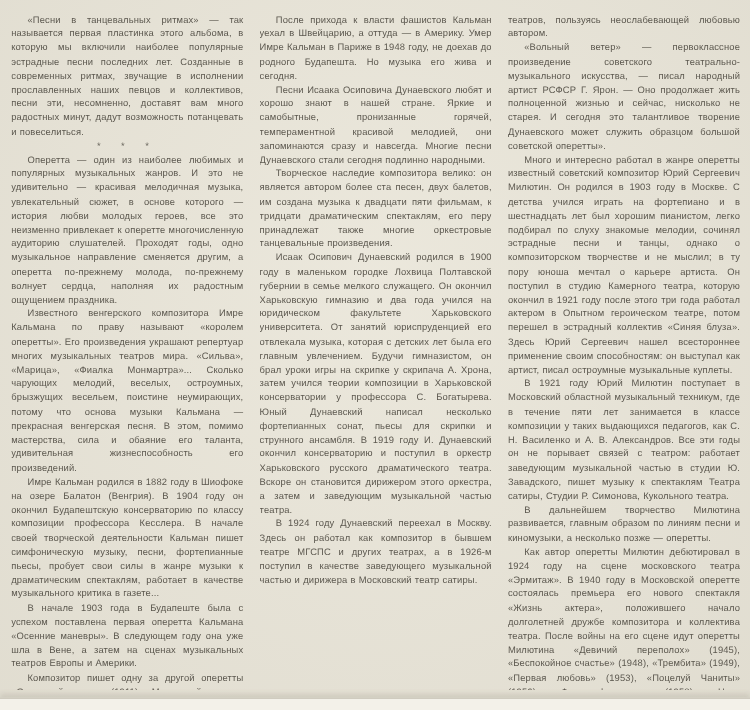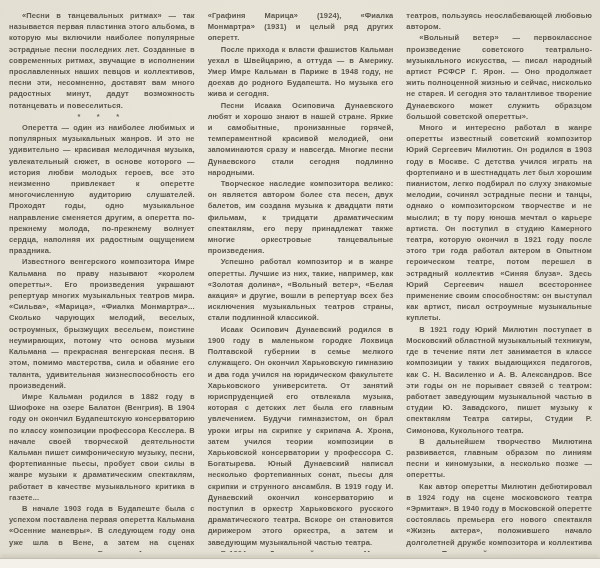--- a/index.html
+++ b/index.html
@@ -19,21 +19,20 @@
     padding: 10px 8px 0 9px;
     box-sizing: border-box;
     height: 552px;
     overflow: hidden;
   }
   .col {
     flex: 1 1 0;
     min-width: 0;
     overflow: hidden;
     hyphens: auto;
-    font-weight: bold;
     -webkit-hyphens: auto;
   }
   .para {
     margin: 0;
     font-size: 7.5px;
     line-height: 11.2px;
     letter-spacing: 0.12px;
     color: #5b574e;
     text-align: justify;
     text-indent: 13px;
@@ -63,25 +62,23 @@
     <div class="col">
         <p class="para">«Песни в танцевальных ритмах» — так называется первая пластинка этого альбома, в которую мы включили наиболее популярные эстрадные песни последних лет. Созданные в современных ритмах, звучащие в исполнении прославленных наших певцов и коллективов, песни эти, несомненно, доставят вам много радостных минут, дадут возможность потанцевать и повеселиться.</p>
         <p class="para separator">* * *</p>
         <p class="para">Оперетта — один из наиболее любимых и популярных музыкальных жанров. И это не удивительно — красивая мелодичная музыка, увлекательный сюжет, в основе которого — история любви молодых героев, все это неизменно привлекает к оперетте многочисленную аудиторию слушателей. Проходят годы, одно музыкальное направление сменяется другим, а оперетта по-прежнему молода, по-прежнему волнует сердца, наполняя их радостным ощущением праздника.</p>
         <p class="para">Известного венгерского композитора Имре Кальмана по праву называют «королем оперетты». Его произведения украшают репертуар многих музыкальных театров мира. «Сильва», «Марица», «Фиалка Монмартра»... Сколько чарующих мелодий, веселых, остроумных, брызжущих весельем, поистине неумирающих, потому что основа музыки Кальмана — прекрасная венгерская песня. В этом, помимо мастерства, сила и обаяние его таланта, удивительная жизнеспособность его произведений.</p>
         <p class="para">Имре Кальман родился в 1882 году в Шиофоке на озере Балатон (Венгрия). В 1904 году он окончил Будапештскую консерваторию по классу композиции профессора Кесслера. В начале своей творческой деятельности Кальман пишет симфоническую музыку, песни, фортепианные пьесы, пробует свои силы в жанре музыки к драматическим спектаклям, работает в качестве музыкального критика в газете...</p>
         <p class="para">В начале 1903 года в Будапеште была с успехом поставлена первая оперетта Кальмана «Осенние маневры». В следующем году она уже шла в Вене, а затем на сценах музыкальных театров Европы и Америки.</p>
         <p class="para">Композитор пишет одну за другой оперетты «Отпускной солдат» (1911), «Маленький король» (1912), «Цыган-премьер» (1912), «Золото за железо» (1914), «Фрейлен Сузи» (1915). Имя Имре Кальмана приобретает широкую известность.</p>
       </div>
     <div class="col">
-        <p class="para no-indent">«Графиня Марица» (1924), «Фиалка Монмартра» (1931) и целый ряд других оперетт.</p>
         <p class="para">После прихода к власти фашистов Кальман уехал в Швейцарию, а оттуда — в Америку. Умер Имре Кальман в Париже в 1948 году, не доехав до родного Будапешта. Но музыка его жива и сегодня.</p>
         <p class="para">Песни Исаака Осиповича Дунаевского любят и хорошо знают в нашей стране. Яркие и самобытные, пронизанные горячей, темпераментной красивой мелодией, они запоминаются сразу и навсегда. Многие песни Дунаевского стали сегодня подлинно народными.</p>
         <p class="para">Творческое наследие композитора велико: он является автором более ста песен, двух балетов, им создана музыка к двадцати пяти фильмам, к тридцати драматическим спектаклям, его перу принадлежат также многие оркестровые танцевальные произведения.</p>
-        <p class="para">Успешно работал композитор и в жанре оперетты. Лучшие из них, такие, например, как «Золотая долина», «Вольный ветер», «Белая акация» и другие, вошли в репертуар всех без исключения музыкальных театров страны, стали подлинной классикой.</p>
         <p class="para">Исаак Осипович Дунаевский родился в 1900 году в маленьком городке Лохвица Полтавской губернии в семье мелкого служащего. Он окончил Харьковскую гимназию и два года учился на юридическом факультете Харьковского университета. От занятий юриспруденцией его отвлекала музыка, которая с детских лет была его главным увлечением. Будучи гимназистом, он брал уроки игры на скрипке у скрипача А. Хрона, затем учился теории композиции в Харьковской консерватории у профессора С. Богатырева. Юный Дунаевский написал несколько фортепианных сонат, пьесы для скрипки и струнного ансамбля. В 1919 году И. Дунаевский окончил консерваторию и поступил в оркестр Харьковского русского драматического театра. Вскоре он становится дирижером этого оркестра, а затем и заведующим музыкальной частью театра.</p>
         <p class="para">В 1924 году Дунаевский переехал в Москву. Здесь он работал как композитор в бывшем театре МГСПС и других театрах, а в 1926-м поступил в качестве заведующего музыкальной частью и дирижера в Московский театр сатиры.</p>
       </div>
     <div class="col">
         <p class="para no-indent">театров, пользуясь неослабевающей любовью автором.</p>
         <p class="para">«Вольный ветер» — первоклассное произведение советского театрально-музыкального искусства, — писал народный артист РСФСР Г. Ярон. — Оно продолжает жить полноценной жизнью и сейчас, нисколько не старея. И сегодня это талантливое творение Дунаевского может служить образцом большой советской оперетты».</p>
         <p class="para">Много и интересно работал в жанре оперетты известный советский композитор Юрий Сергеевич Милютин. Он родился в 1903 году в Москве. С детства учился играть на фортепиано и в шестнадцать лет был хорошим пианистом, легко подбирал по слуху знакомые мелодии, сочинял эстрадные песни и танцы, однако о композиторском творчестве и не мыслил; в ту пору юноша мечтал о карьере артиста. Он поступил в студию Камерного театра, которую окончил в 1921 году после этого три года работал актером в Опытном героическом театре, потом перешел в эстрадный коллектив «Синяя блуза». Здесь Юрий Сергеевич нашел всестороннее применение своим способностям: он выступал как артист, писал остроумные музыкальные куплеты.</p>
         <p class="para">В 1921 году Юрий Милютин поступает в Московский областной музыкальный техникум, где в течение пяти лет занимается в классе композиции у таких выдающихся педагогов, как С. Н. Василенко и А. В. Александров. Все эти годы он не порывает связей с театром: работает заведующим музыкальной частью в студии Ю. Завадского, пишет музыку к спектаклям Театра сатиры, Студии Р. Симонова, Кукольного театра.</p>
         <p class="para">В дальнейшем творчество Милютина развивается, главным образом по линиям песни и киномузыки, а несколько позже — оперетты.</p>
         <p class="para">Как автор оперетты Милютин дебютировал в 1924 году на сцене московского театра «Эрмитаж». В 1940 году в Московской оперетте состоялась премьера его нового спектакля «Жизнь актера», положившего начало долголетней дружбе композитора и коллектива театра. После войны на его сцене идут оперетты Милютина «Девичий переполох» (1945), «Беспокойное счастье» (1948), «Трембита» (1949), «Первая любовь» (1953), «Поцелуй Чаниты» (1956), «Фонари-фонарики» (1958), «Цирк зажигает огни» (1960).</p>

